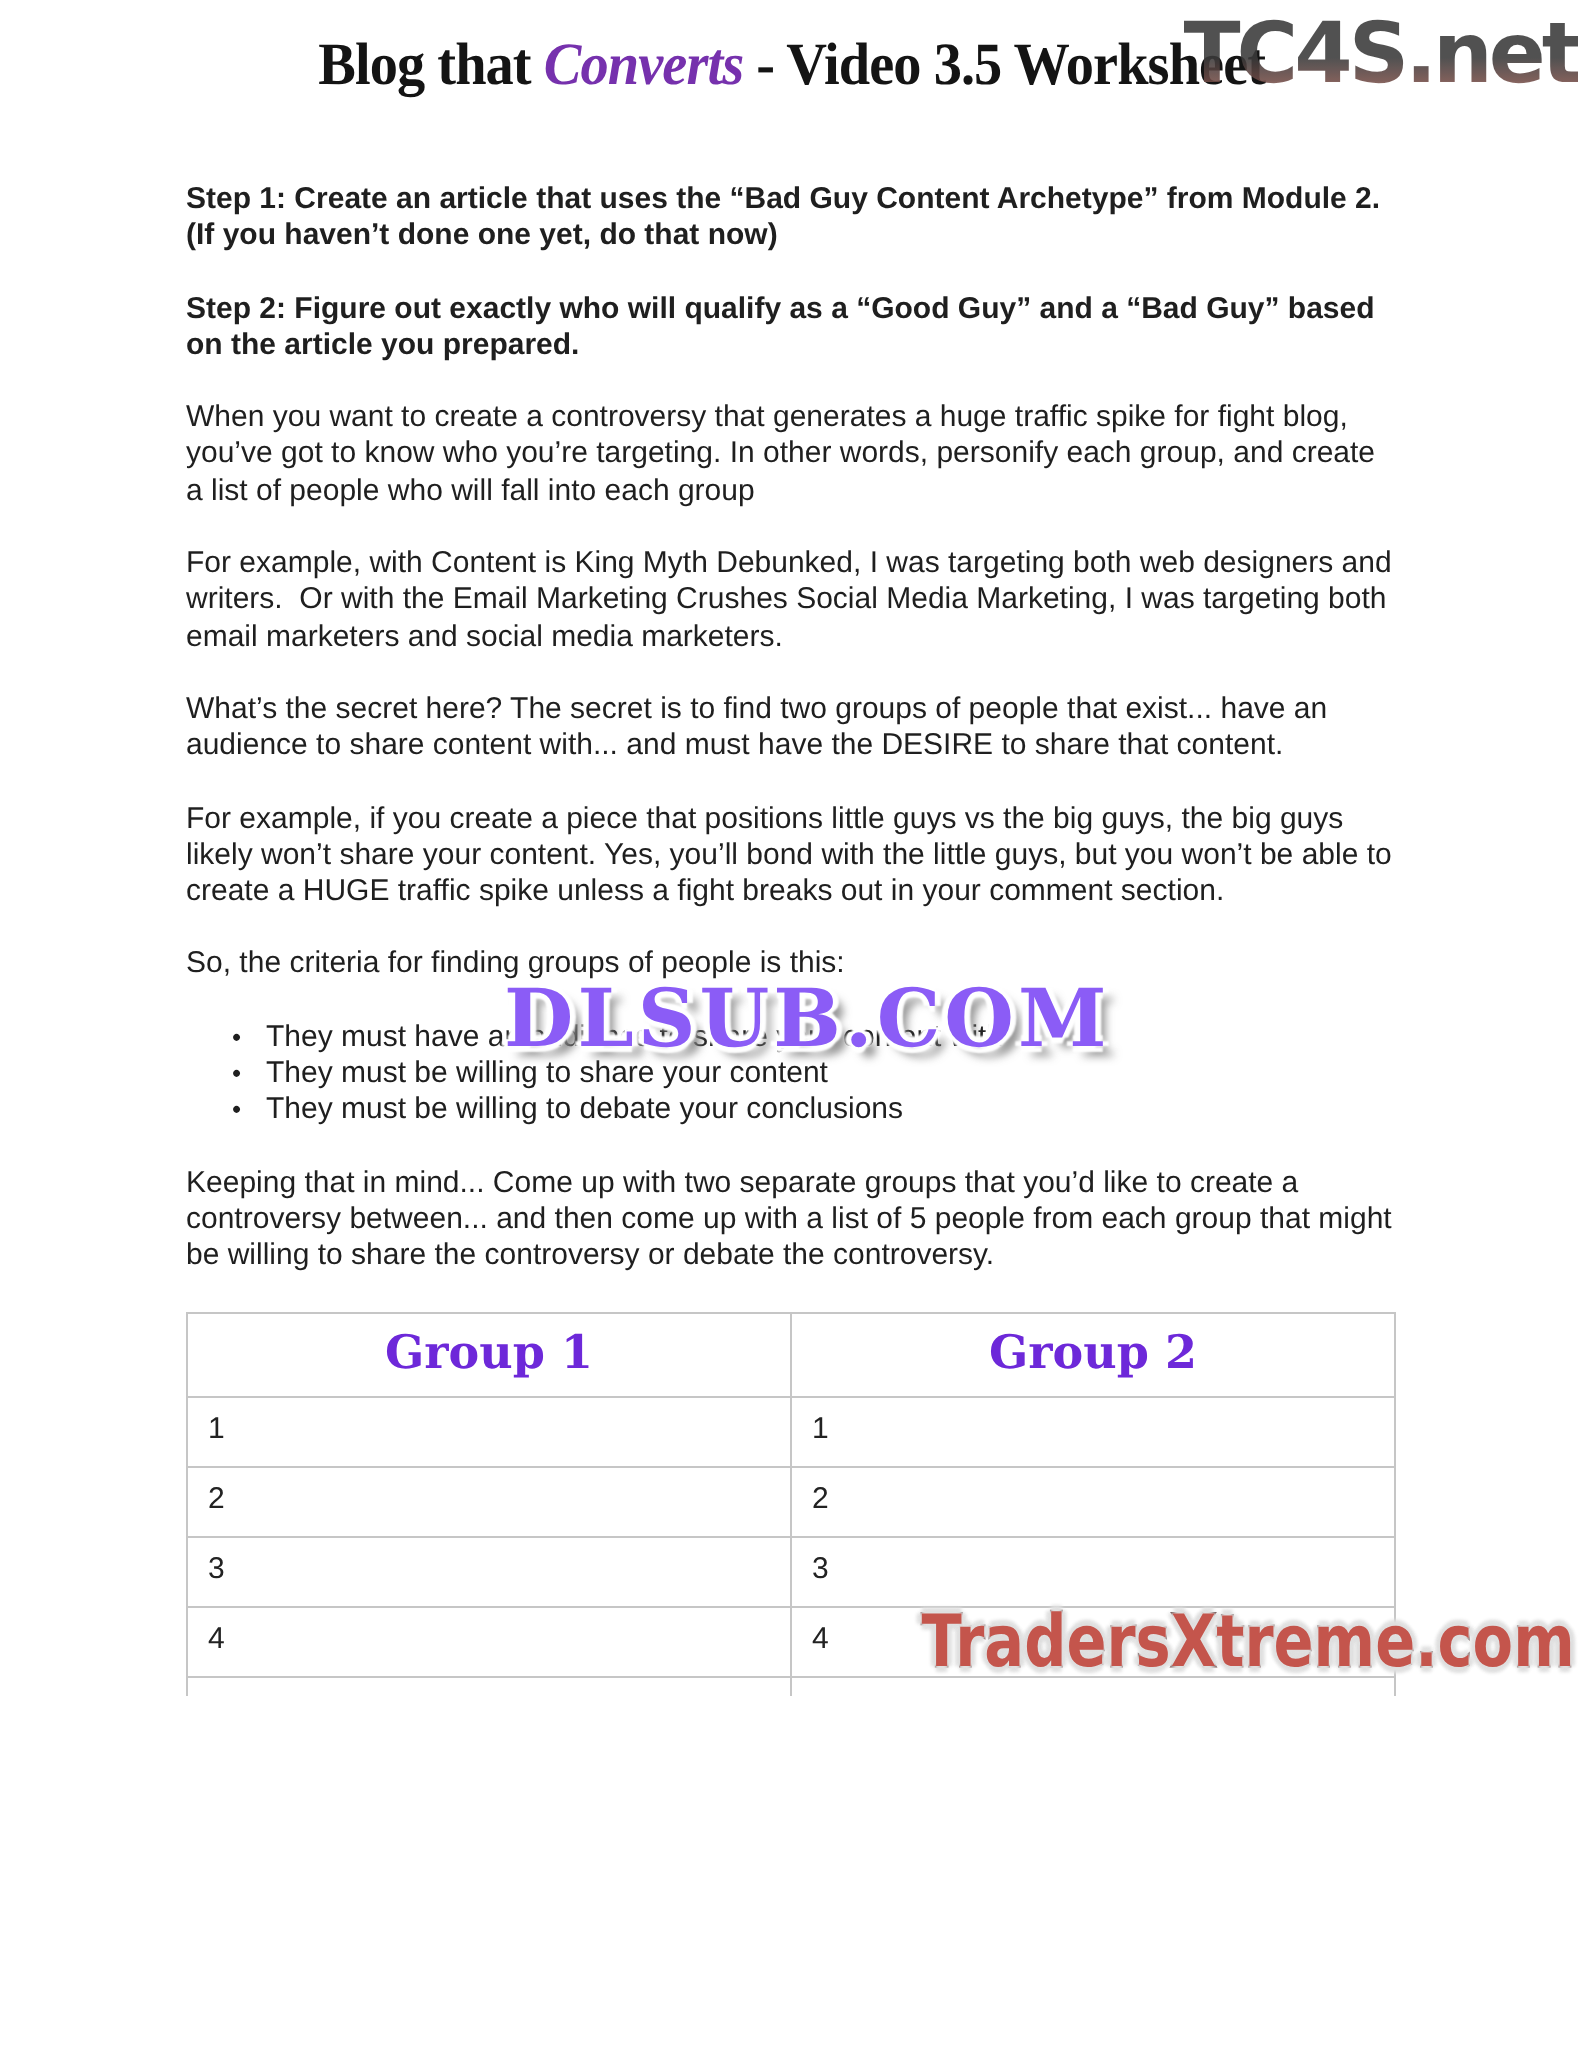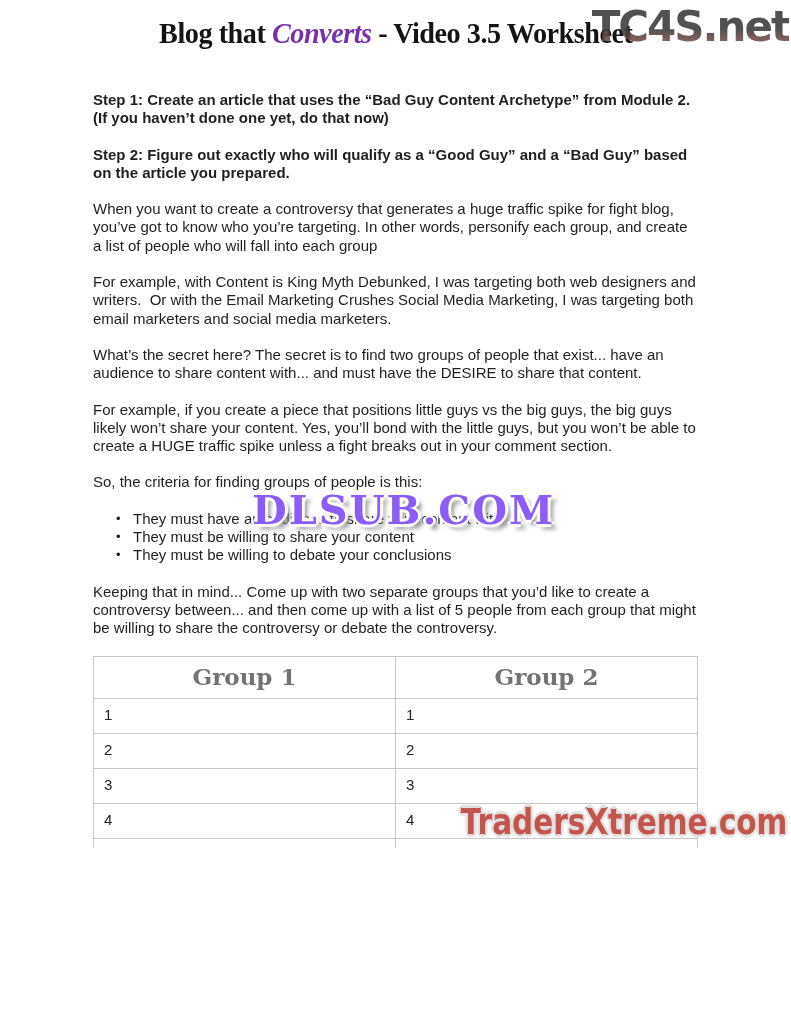--- a/index.html
+++ b/index.html
@@ -123,21 +123,21 @@
     width: 605px;
     border-collapse: collapse;
     margin-top: 2px;
   }
   table.groups th {
     border: 1px solid #c6c6c6;
     height: 39px;
     font-family: "DejaVu Serif", serif;
     font-weight: bold;
     font-size: 23px;
-    color: #737373;
+    color: #6d28d9;
     text-align: center;
     background: #ffffff;
   }
   table.groups td {
     border: 1px solid #c6c6c6;
     width: 50%;
     height: 34px;
     font-size: 15px;
     color: #222;
     padding: 0 0 0 10px;

